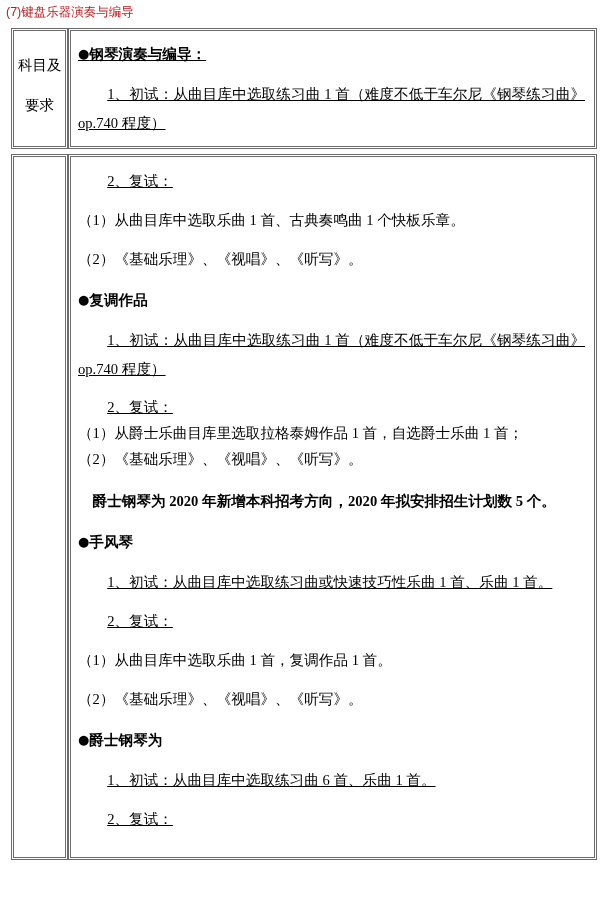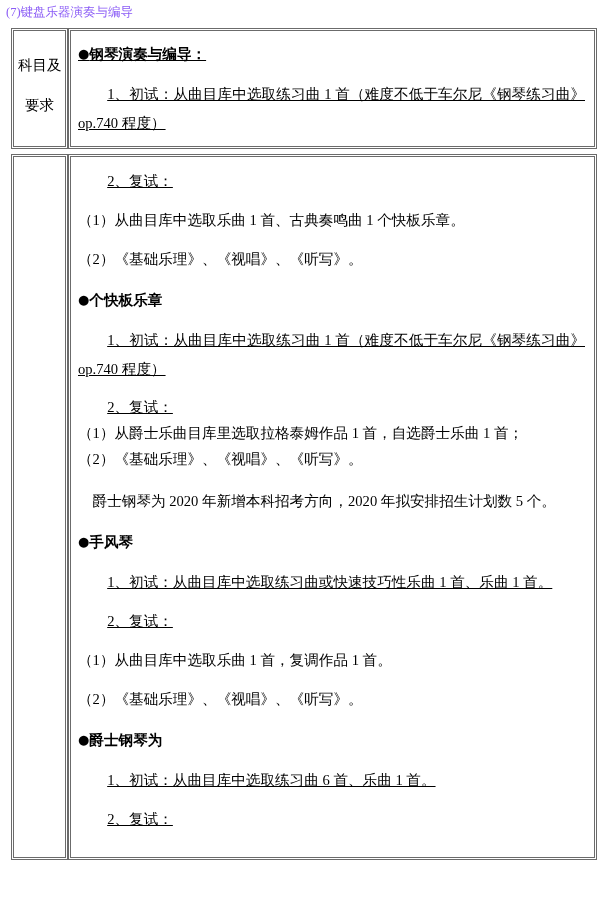--- a/index.html
+++ b/index.html
@@ -11,24 +11,24 @@
     width: 608px;
     height: 903px;
     overflow: hidden;
     font-family: "Liberation Serif", "DejaVu Serif", serif;
     color: #000000;
     position: relative;
   }
 
   
   .doc-heading {
-    font-family: Liberation Serif, serif;
+    font-family: Liberation Sans, sans-serif;
     font-size: 12.5px;
     line-height: 16px;
-    color: #8b5cf6;
+    color: #b91c1c;
     padding: 4px 0 0 6px;
     letter-spacing: 0px;
     white-space: nowrap;
   }
 
   
   .doc-table {
     border-collapse: separate;
     border-spacing: 0;
     width: 586px;
@@ -87,21 +87,21 @@
   }
   p.bullet-head.tight { margin-top: 0; text-decoration: underline; }
 
   p.indent2 { text-indent: 2em; text-decoration: underline; }
   p.noindent { text-indent: 0; }
 
   p.spaced { margin-top: 10px; }
   p.compact { line-height: 26px; }
 
   p.bold-note {
-    font-weight: normal;
+    font-weight: bold;
     text-indent: 1em;
     margin-top: 14px;
     margin-bottom: 4px;
     line-height: 30px;
   }
 
   .dot {
     font-family: "DejaVu Sans", sans-serif;
     font-size: 13px;
     vertical-align: 1px;
@@ -135,21 +135,21 @@
   <tbody>
       <tr>
     <td class="col-label label-cell-empty"></td>
     <td class="col-body">
       <div class="body-cell-inner">
 
         <p class="para indent2">2、复试：</p>
         <p class="para noindent spaced">（1）从曲目库中选取乐曲 1 首、古典奏鸣曲 1 个快板乐章。</p>
         <p class="para noindent spaced">（2）《基础乐理》、《视唱》、《听写》。</p>
 
-        <p class="para bullet-head spaced"><span class="dot">●</span><span>个快板乐章</span></p>
+        <p class="para bullet-head spaced"><span class="dot">●</span><span>复调作品</span></p>
         <p class="para indent2 spaced">1、初试：从曲目库中选取练习曲 1 首（难度不低于车尔尼《钢琴练习曲》op.740 程度）</p>
         <p class="para indent2 spaced compact">2、复试：</p>
         <p class="para noindent compact">（1）从爵士乐曲目库里选取拉格泰姆作品 1 首，自选爵士乐曲 1 首；</p>
         <p class="para noindent compact">（2）《基础乐理》、《视唱》、《听写》。</p>
         <p class="para bold-note">爵士钢琴为 2020 年新增本科招考方向，2020 年拟安排招生计划数 5 个。</p>
 
         <p class="para bullet-head spaced"><span class="dot">●</span><span>手风琴</span></p>
         <p class="para indent2 spaced">1、初试：从曲目库中选取练习曲或快速技巧性乐曲 1 首、乐曲 1 首。</p>
         <p class="para indent2 spaced">2、复试：</p>
         <p class="para noindent spaced">（1）从曲目库中选取乐曲 1 首，复调作品 1 首。</p>

